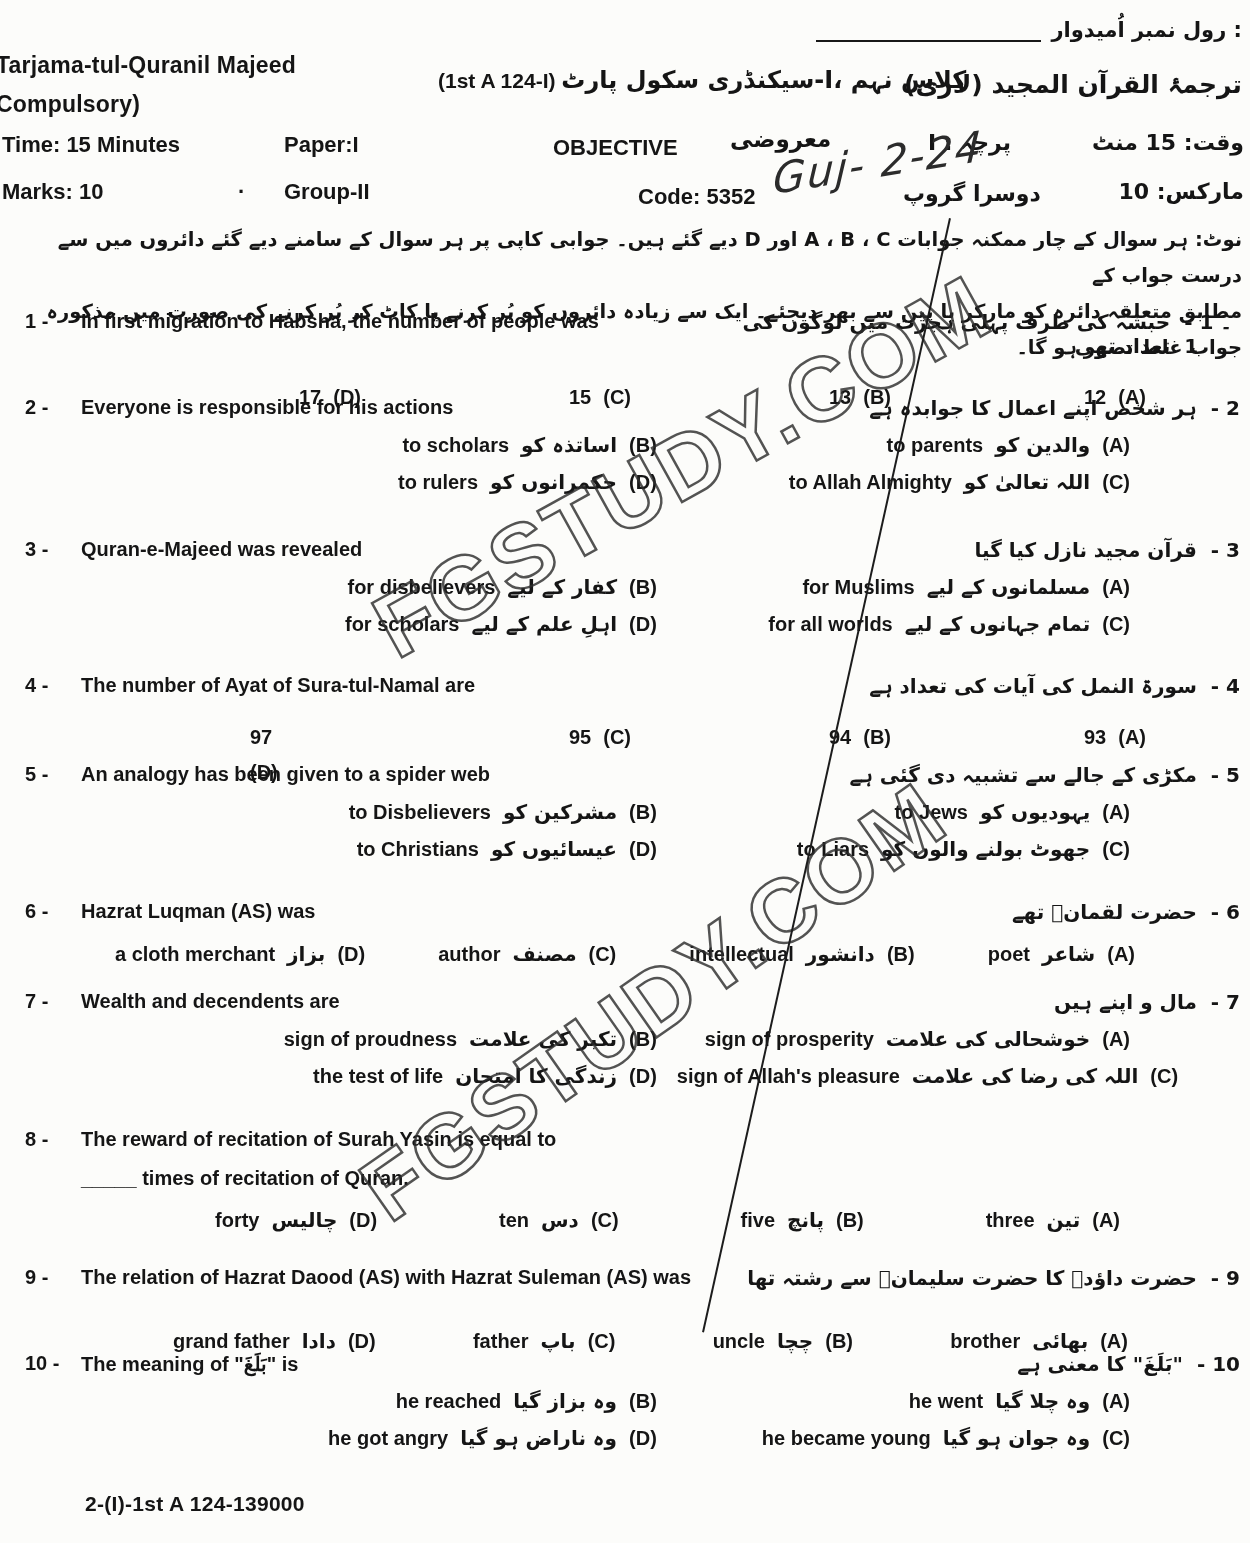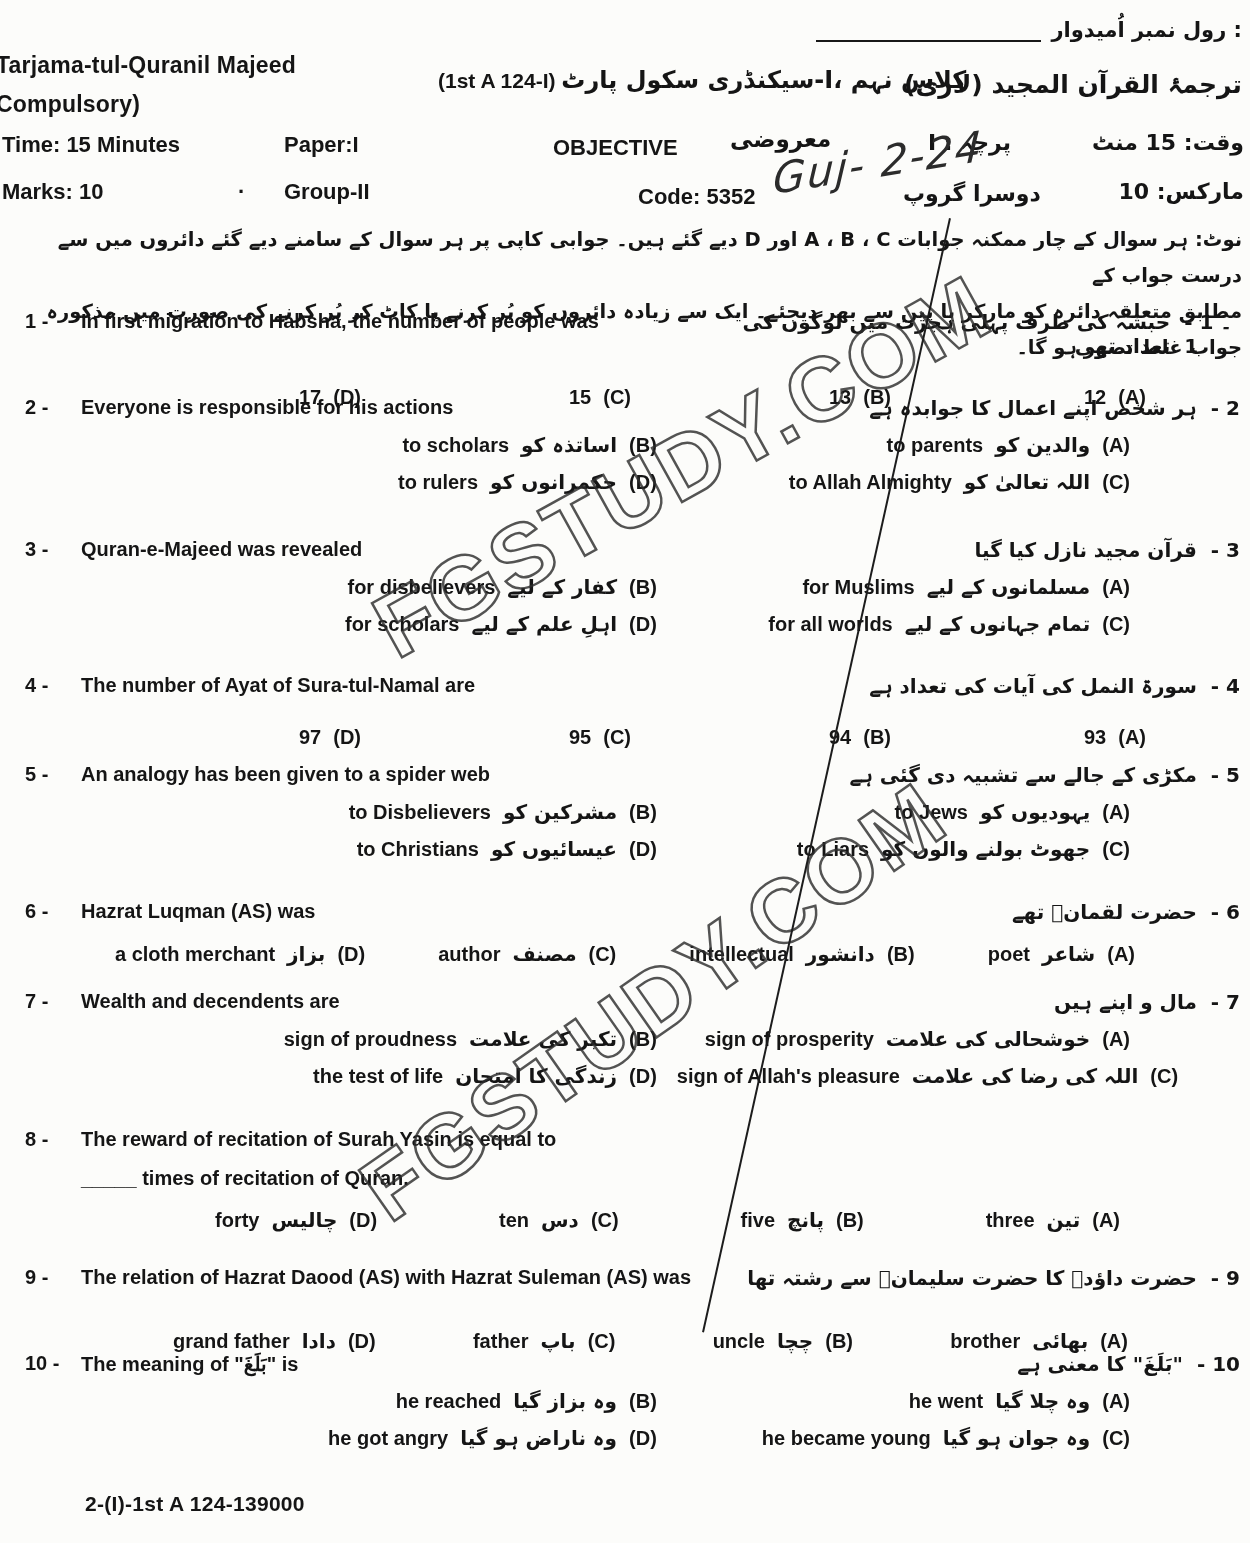--- a/index.html
+++ b/index.html
@@ -235,21 +235,21 @@
           <div class="q-en en">
             <span class="q-num">4 -</span>
             <span class="q-text">The number of Ayat of Sura-tul-Namal are</span>
           </div>
           <div class="q-ur ur">
             <span class="q-ur-text">سورۃ النمل کی آیات کی تعداد ہے</span>
             <span class="q-ur-num" dir="ltr">- 4</span>
           </div>
         </div>
         <div class="opt-numrow">
-          <span class="opt" style="left: 225px;">
+          <span class="opt" style="left: 225px; flex-direction: column;">
             <span class="opt-en en">97</span>
             <span class="opt-tag en">(D)</span>
           </span>
           <span class="opt" style="left: 495px;">
             <span class="opt-en en">95</span>
             <span class="opt-tag en">(C)</span>
           </span>
           <span class="opt" style="left: 755px; text-align: center;">
             <span class="opt-en en">94</span>
             <span class="opt-tag en">(B)</span>

